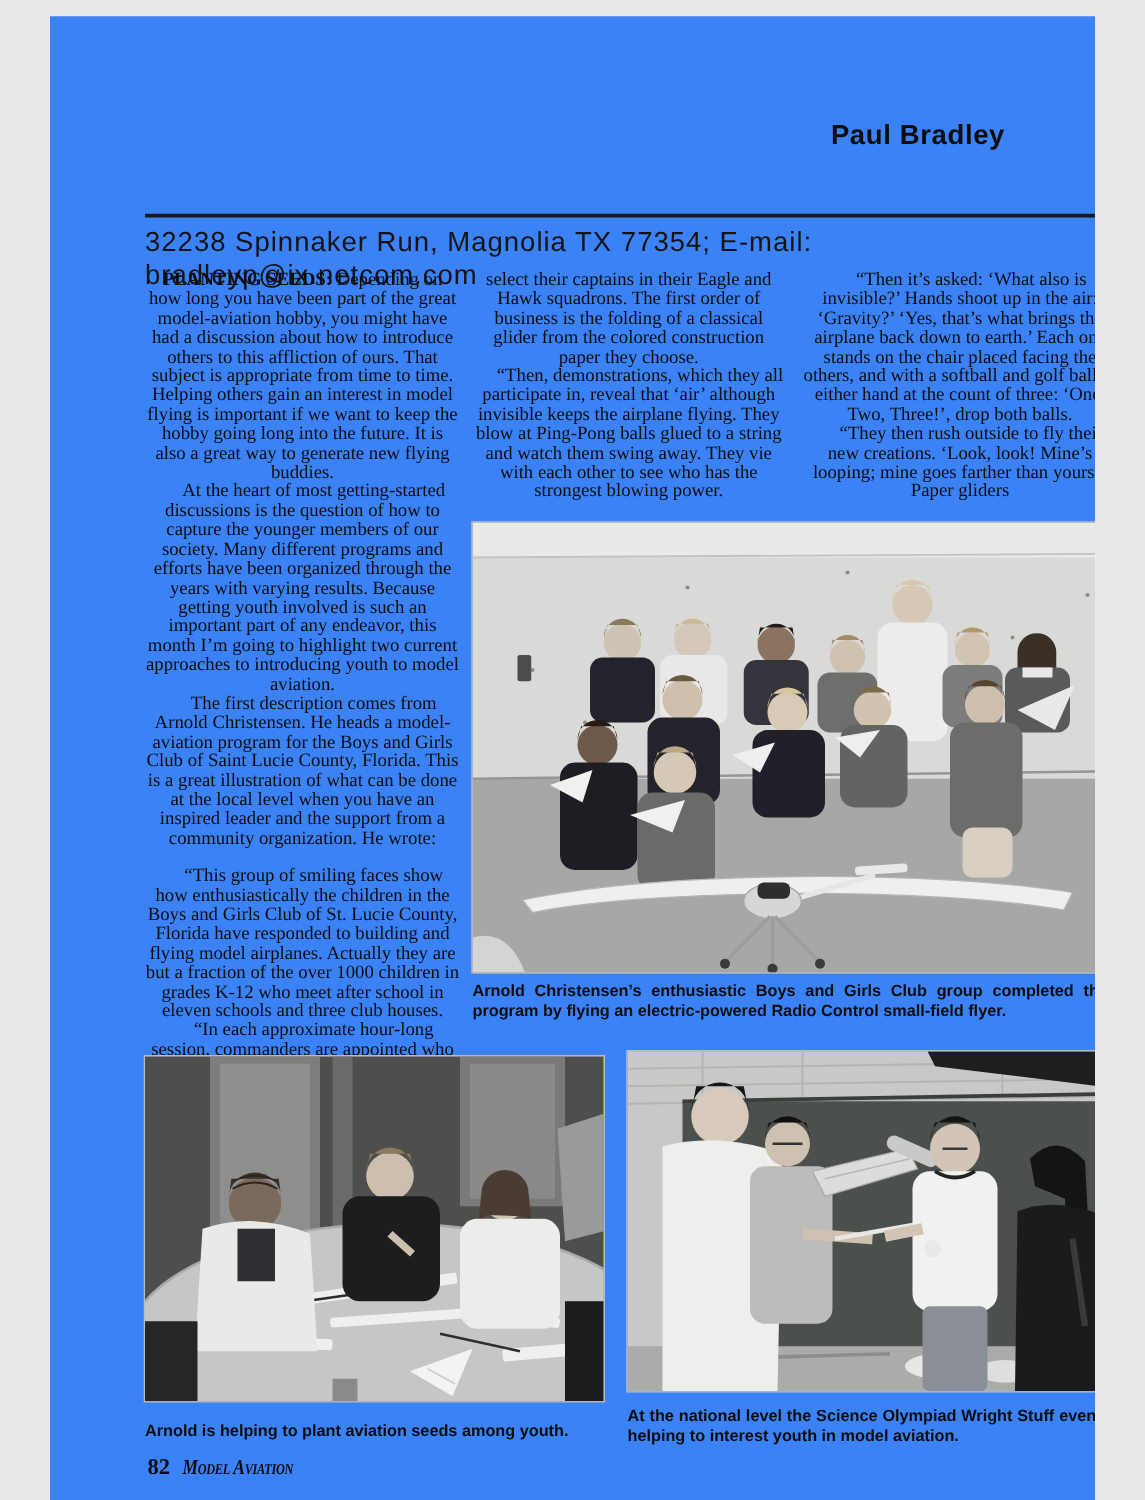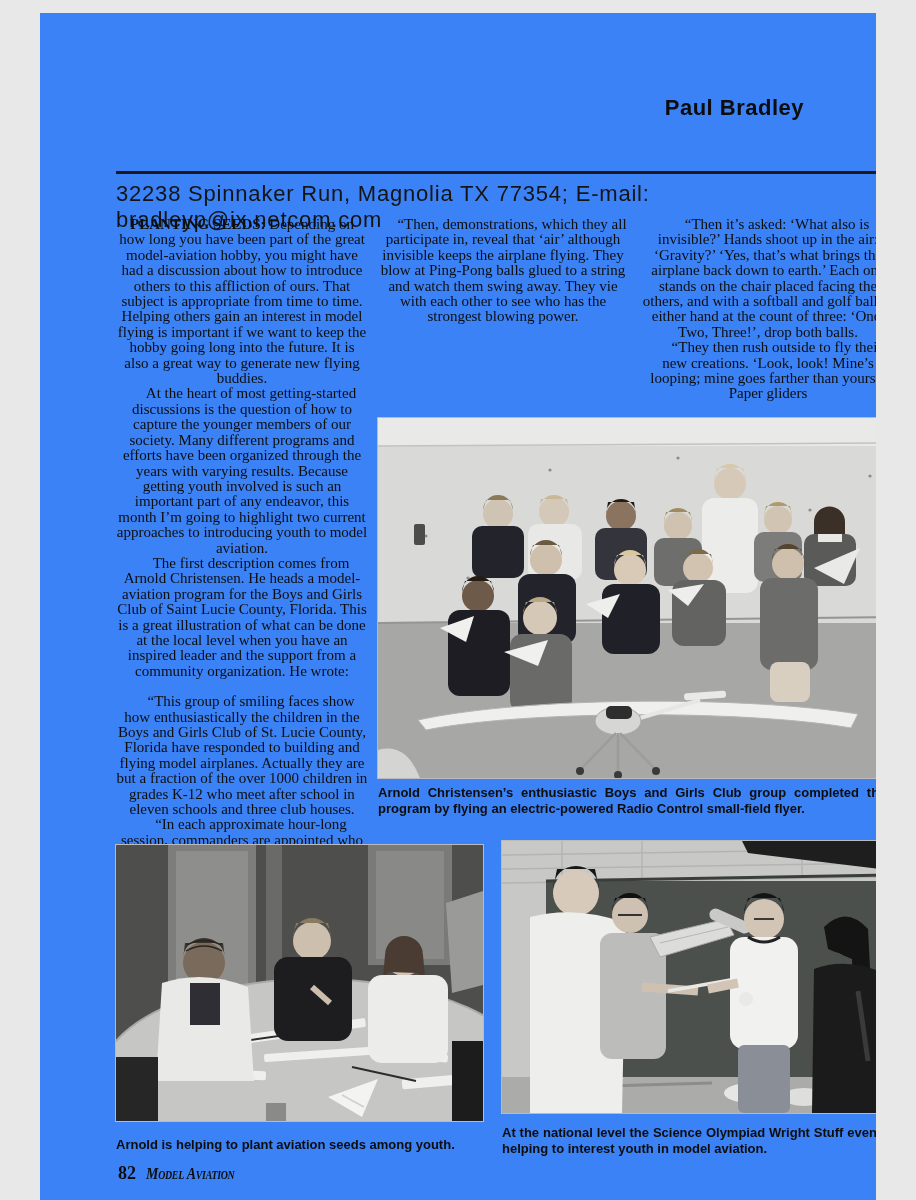--- a/index.html
+++ b/index.html
@@ -71,20 +71,21 @@
 
   <div class="col col1">
     <p><span class="lead-label">PLANTING SEEDS:</span><span> Depending on how long you have been part of the great model-aviation hobby, you might have had a discussion about how to introduce others to this affliction of ours. That subject is appropriate from time to time. Helping others gain an interest in model flying is important if we want to keep the hobby going long into the future. It is also a great way to generate new flying buddies.</span></p>
     <p class="indent">At the heart of most getting-started discussions is the question of how to capture the younger members of our society. Many different programs and efforts have been organized through the years with varying results. Because getting youth involved is such an important part of any endeavor, this month I’m going to highlight two current approaches to introducing youth to model aviation.</p>
     <p class="indent">The first description comes from Arnold Christensen. He heads a model-aviation program for the Boys and Girls Club of Saint Lucie County, Florida. This is a great illustration of what can be done at the local level when you have an inspired leader and the support from a community organization. He wrote:</p>
     <p class="indent gap">“This group of smiling faces show how enthusiastically the children in the Boys and Girls Club of St. Lucie County, Florida have responded to building and flying model airplanes. Actually they are but a fraction of the over 1000 children in grades K-12 who meet after school in eleven schools and three club houses.</p>
     <p class="indent">“In each approximate hour-long session, commanders are appointed who in turn</p>
   </div>
 
   <div class="col col2">
+    <p>select their captains in their Eagle and Hawk squadrons. The first order of business is the folding of a classical glider from the colored construction paper they choose.</p>
     <p class="indent">“Then, demonstrations, which they all participate in, reveal that ‘air’ although invisible keeps the airplane flying. They blow at Ping-Pong balls glued to a string and watch them swing away. They vie with each other to see who has the strongest blowing power.</p>
   </div>
 
   <div class="col col3">
     <p class="indent">“Then it’s asked: ‘What also is invisible?’ Hands shoot up in the air: ‘Gravity?’ ‘Yes, that’s what brings the airplane back down to earth.’ Each one stands on the chair placed facing the others, and with a softball and golf ball in either hand at the count of three: ‘One, Two, Three!’, drop both balls.</p>
     <p class="indent">“They then rush outside to fly their new creations. ‘Look, look! Mine’s looping; mine goes farther than yours!’ Paper gliders</p>
   </div>
 
   <figure class="fig-main">
     <svg class="photo" width="517" height="360" viewBox="0 0 517 360" xmlns="http://www.w3.org/2000/svg">

